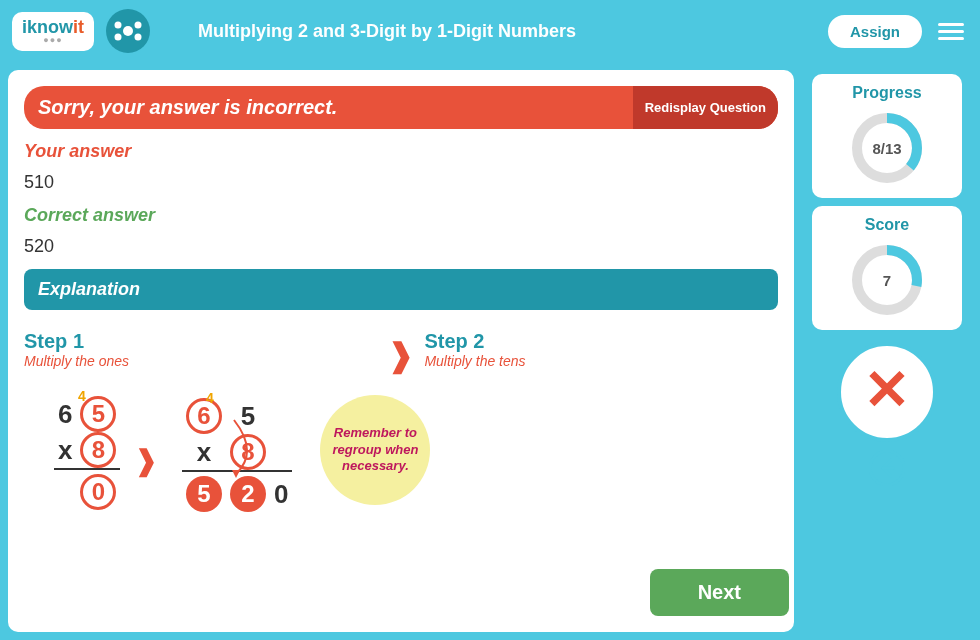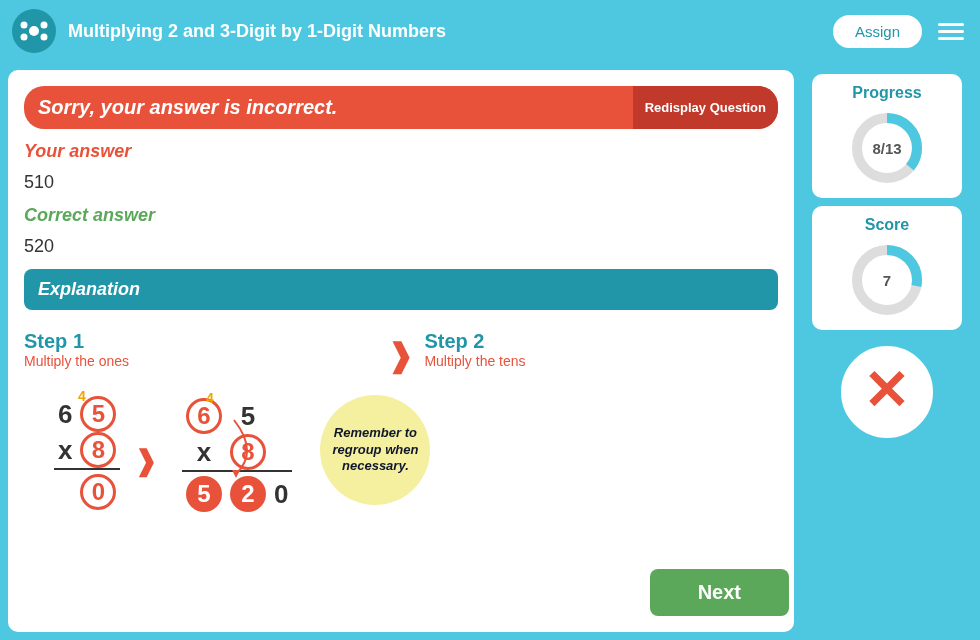--- a/index.html
+++ b/index.html
@@ -35,29 +35,30 @@
       background: #2196a8;
       border-radius: 50%;
       display: flex; align-items: center; justify-content: center;
     }
     .logo-icon svg { width: 28px; height: 28px; }
     .header-title {
       flex: 1;
       color: white;
       font-size: 18px;
       font-weight: bold;
+      margin-left: 36px;
     }
     .assign-btn {
       background: white;
       color: #2196a8;
       border: 2px solid white;
       border-radius: 20px;
       padding: 6px 20px;
       font-size: 15px;
-      font-weight: normal;
+      font-weight: bold;
       cursor: pointer;
     }
     .hamburger-btn {
       background: none;
       border: none;
       cursor: pointer;
       display: flex;
       flex-direction: column;
       gap: 4px;
       padding: 4px;
@@ -165,20 +166,21 @@
       flex-direction: column;
       flex: 1;
     }
     .step-title {
       color: #2196a8;
       font-size: 20px;
       font-weight: bold;
     }
     .step-subtitle {
       color: #e8523a;
+      font-style: italic;
       font-size: 14px;
     }
     .chevron-right {
       font-size: 32px;
       color: #e8523a;
       margin-top: 6px;
       font-weight: bold;
     }
 
     
@@ -241,21 +243,21 @@
 
     
     .remember-balloon {
       background: #f5f0a0;
       border-radius: 50%;
       width: 110px; height: 110px;
       display: flex;
       align-items: center;
       justify-content: center;
       text-align: center;
-      color: #0f172a;
+      color: #be185d;
       font-style: italic;
       font-size: 13px;
       font-weight: bold;
       padding: 8px;
       line-height: 1.3;
     }
 
     
     .next-btn-container {
       position: absolute;
@@ -344,20 +346,27 @@
     .curved-arrow {
       position: absolute;
       top: 4px; left: 22px;
       pointer-events: none;
     }
   </style>
 </head>
 <body>
 
 <div class="header">
+  <div class="logo-box">
+    <span style="display:flex;gap:0;">
+      <span style="color:#2196a8;font-weight:900;font-size:18px;">iknow</span>
+      <span style="color:#e85c2a;font-weight:900;font-size:18px;">it</span>
+    </span>
+    <span style="color:#aaa;font-size:9px;letter-spacing:1px;">●●●</span>
+  </div>
   <div class="logo-icon">
     <svg viewBox="0 0 28 28" fill="white">
       <circle cx="14" cy="14" r="5"></circle>
       <circle cx="4" cy="8" r="3.5"></circle>
       <circle cx="24" cy="8" r="3.5"></circle>
       <circle cx="4" cy="20" r="3.5"></circle>
       <circle cx="24" cy="20" r="3.5"></circle>
     </svg>
   </div>
   <div class="header-title">Multiplying 2 and 3-Digit by 1-Digit Numbers</div>

